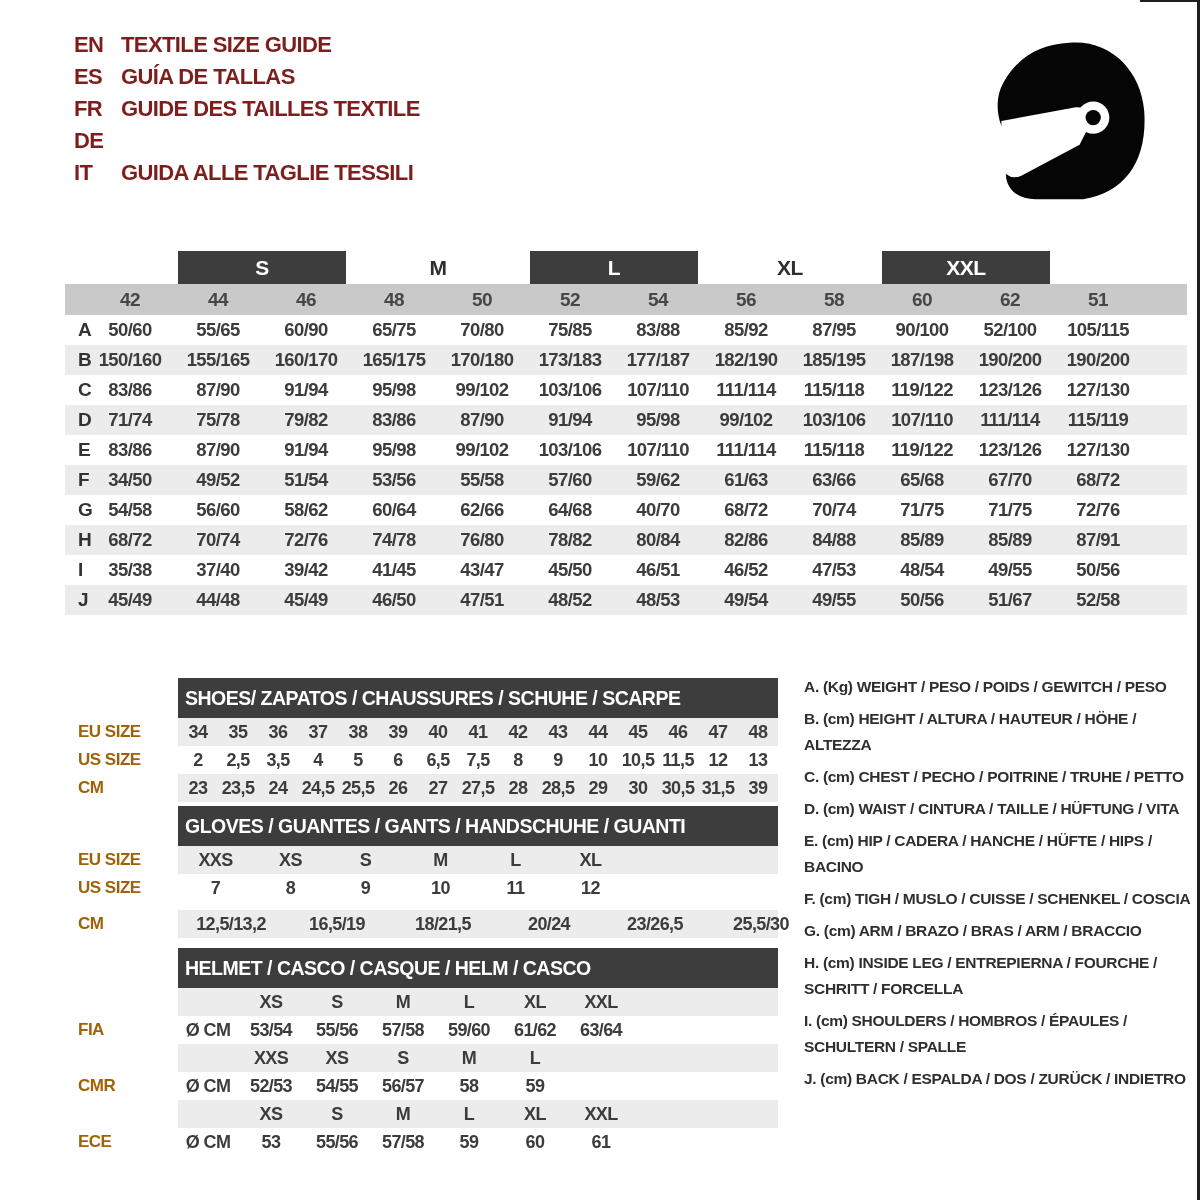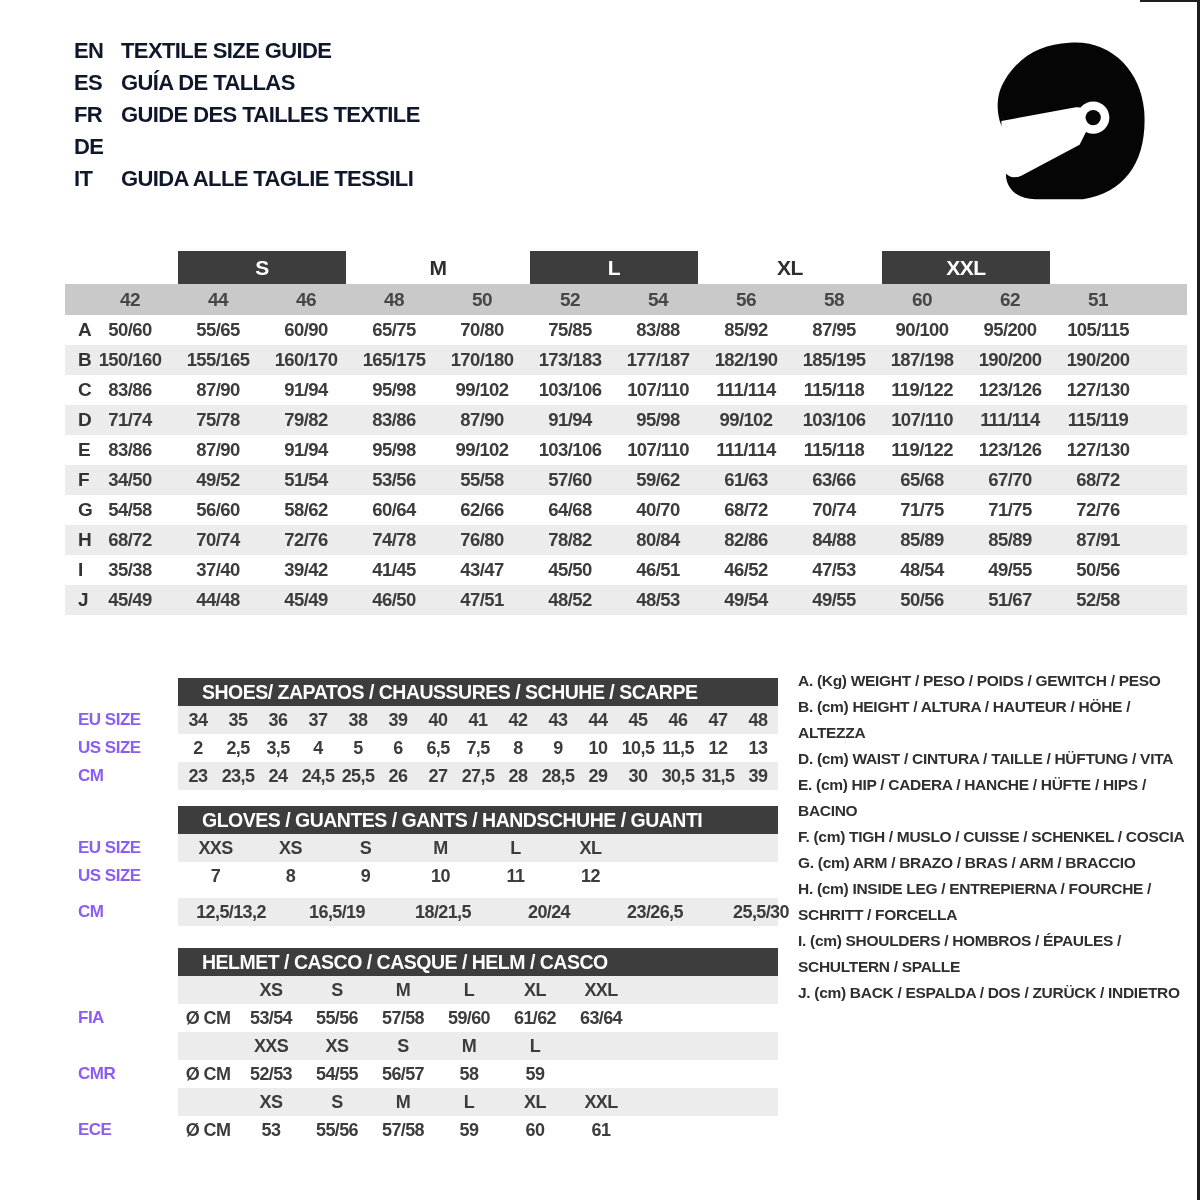--- a/index.html
+++ b/index.html
@@ -1,21 +1,21 @@
 <!DOCTYPE html>
 <html><head>
 <meta charset="utf-8">
 <style>
   html,body{margin:0;padding:0;background:#fff;}
   .page{position:relative;width:1200px;height:1200px;background:#ffffff;overflow:hidden;
         font-family:"Liberation Sans",sans-serif;color:#3c3c3c;font-weight:bold;}
 
   
   .lang-block{position:absolute;left:74px;top:32px;}
-  .lang-row{display:flex;height:32px;align-items:flex-end;font-size:22px;letter-spacing:-0.6px;color:#0f172a;}
+  .lang-row{display:flex;height:32px;align-items:flex-start;font-size:22px;letter-spacing:-0.6px;color:#7f1d1d;}
   .lang-code{width:47px;flex:0 0 47px;}
   .lang-title{white-space:nowrap;}
 
   
   .helmet-icon-wrap{position:absolute;left:978px;top:36px;width:176px;height:170px;}
   .helmet-icon-wrap svg{width:100%;height:100%;}
 
   
   .main-table{position:absolute;left:65px;top:251px;width:1122px;}
   .band-row{position:relative;height:33px;}
@@ -28,40 +28,40 @@
   .num-cell{display:flex;align-items:center;justify-content:center;font-size:19px;letter-spacing:-0.5px;color:#474747;}
   .mrow{position:relative;height:30px;}
   .mrow.stripe{background:#ececec;}
   .mrow .sizegrid{height:30px;top:0;}
   .mrow-letter{position:absolute;left:13px;top:0;height:30px;display:flex;align-items:center;
                font-size:19px;color:#333;}
   .mcell{display:flex;align-items:center;justify-content:center;font-size:18.5px;letter-spacing:-0.6px;color:#3c3c3c;white-space:nowrap;}
 
   
   .section{position:absolute;left:178px;width:600px;}
-  .sec-bar{height:28px;background:#3d3d3d;color:#fff;display:flex;align-items:center;
-           padding-left:24px;font-size:19.5px;letter-spacing:-0.5px;white-space:nowrap;}
+  .sec-bar{height:40px;background:#3d3d3d;color:#fff;display:flex;align-items:center;
+           padding-left:7px;font-size:19.5px;letter-spacing:-0.5px;white-space:nowrap;}
   .srow{position:relative;height:28px;display:grid;}
   .srow.stripe{background:#ececec;}
   .scell{display:flex;align-items:center;justify-content:center;font-size:18px;letter-spacing:-0.6px;color:#3c3c3c;white-space:nowrap;}
   .row-label{position:absolute;left:-100px;top:0;height:28px;width:95px;display:flex;align-items:center;
-             font-size:17px;letter-spacing:-0.5px;color:#8b5cf6;white-space:nowrap;}
+             font-size:17px;letter-spacing:-0.5px;color:#a16207;white-space:nowrap;}
   .grid15{grid-template-columns:repeat(15,40px);}
   .grid6{grid-template-columns:repeat(6,75px);}
   .grid6w{grid-template-columns:repeat(6,106px);}
   .gapTop{margin-top:8px;}
   .helmgrid{grid-template-columns:60px repeat(6,66px);}
 
   .shoes-sec{top:678px;}
   .gloves-sec{top:806px;}
   .helmet-sec{top:948px;}
 
   
   .legend{position:absolute;left:798px;top:668px;width:400px;}
-  .legend p{margin:0;font-size:15.5px;line-height:26px;letter-spacing:-0.3px;color:#2e2e2e;}
+  .legend p{margin:6px;font-size:15.5px;line-height:26px;letter-spacing:-0.3px;color:#2e2e2e;}
 
   
   .edge-right{position:absolute;right:0;top:0;width:3px;height:1200px;background:#1e1e1e;}
   .edge-top-stub{position:absolute;right:0;top:0;width:60px;height:2px;background:#1e1e1e;}
 </style>
 </head>
 <body>
 
 <div class="page">
 
@@ -129,21 +129,21 @@
             <div class="mcell">50/60</div>
             <div class="mcell">55/65</div>
             <div class="mcell">60/90</div>
             <div class="mcell">65/75</div>
             <div class="mcell">70/80</div>
             <div class="mcell">75/85</div>
             <div class="mcell">83/88</div>
             <div class="mcell">85/92</div>
             <div class="mcell">87/95</div>
             <div class="mcell">90/100</div>
-            <div class="mcell">95/200</div>
+            <div class="mcell">52/100</div>
             <div class="mcell">105/115</div>
           </div>
         </div>
         <div class="mrow stripe">
           <span class="mrow-letter">B</span>
           <div class="sizegrid">
             <div class="mcell">150/160</div>
             <div class="mcell">155/165</div>
             <div class="mcell">160/170</div>
             <div class="mcell">165/175</div>
@@ -446,20 +446,21 @@
           <div class="scell">59</div>
           <div class="scell">60</div>
           <div class="scell">61</div>
         </div>
       </div>
   </div>
 
   <div class="legend" id="legend">
       <p>A. (Kg) WEIGHT / PESO / POIDS / GEWITCH / PESO</p>
       <p>B. (cm) HEIGHT / ALTURA / HAUTEUR / HÖHE / ALTEZZA</p>
+      <p>C. (cm) CHEST / PECHO / POITRINE / TRUHE / PETTO</p>
       <p>D. (cm) WAIST / CINTURA / TAILLE / HÜFTUNG / VITA</p>
       <p>E. (cm) HIP / CADERA / HANCHE / HÜFTE / HIPS / BACINO</p>
       <p>F. (cm) TIGH / MUSLO / CUISSE / SCHENKEL / COSCIA</p>
       <p>G. (cm) ARM / BRAZO / BRAS / ARM / BRACCIO</p>
       <p>H. (cm) INSIDE LEG / ENTREPIERNA / FOURCHE / SCHRITT / FORCELLA</p>
       <p>I. (cm) SHOULDERS / HOMBROS / ÉPAULES / SCHULTERN / SPALLE</p>
       <p>J. (cm) BACK / ESPALDA / DOS / ZURÜCK / INDIETRO</p>
     </div>
 
   <div class="edge-right"></div>

